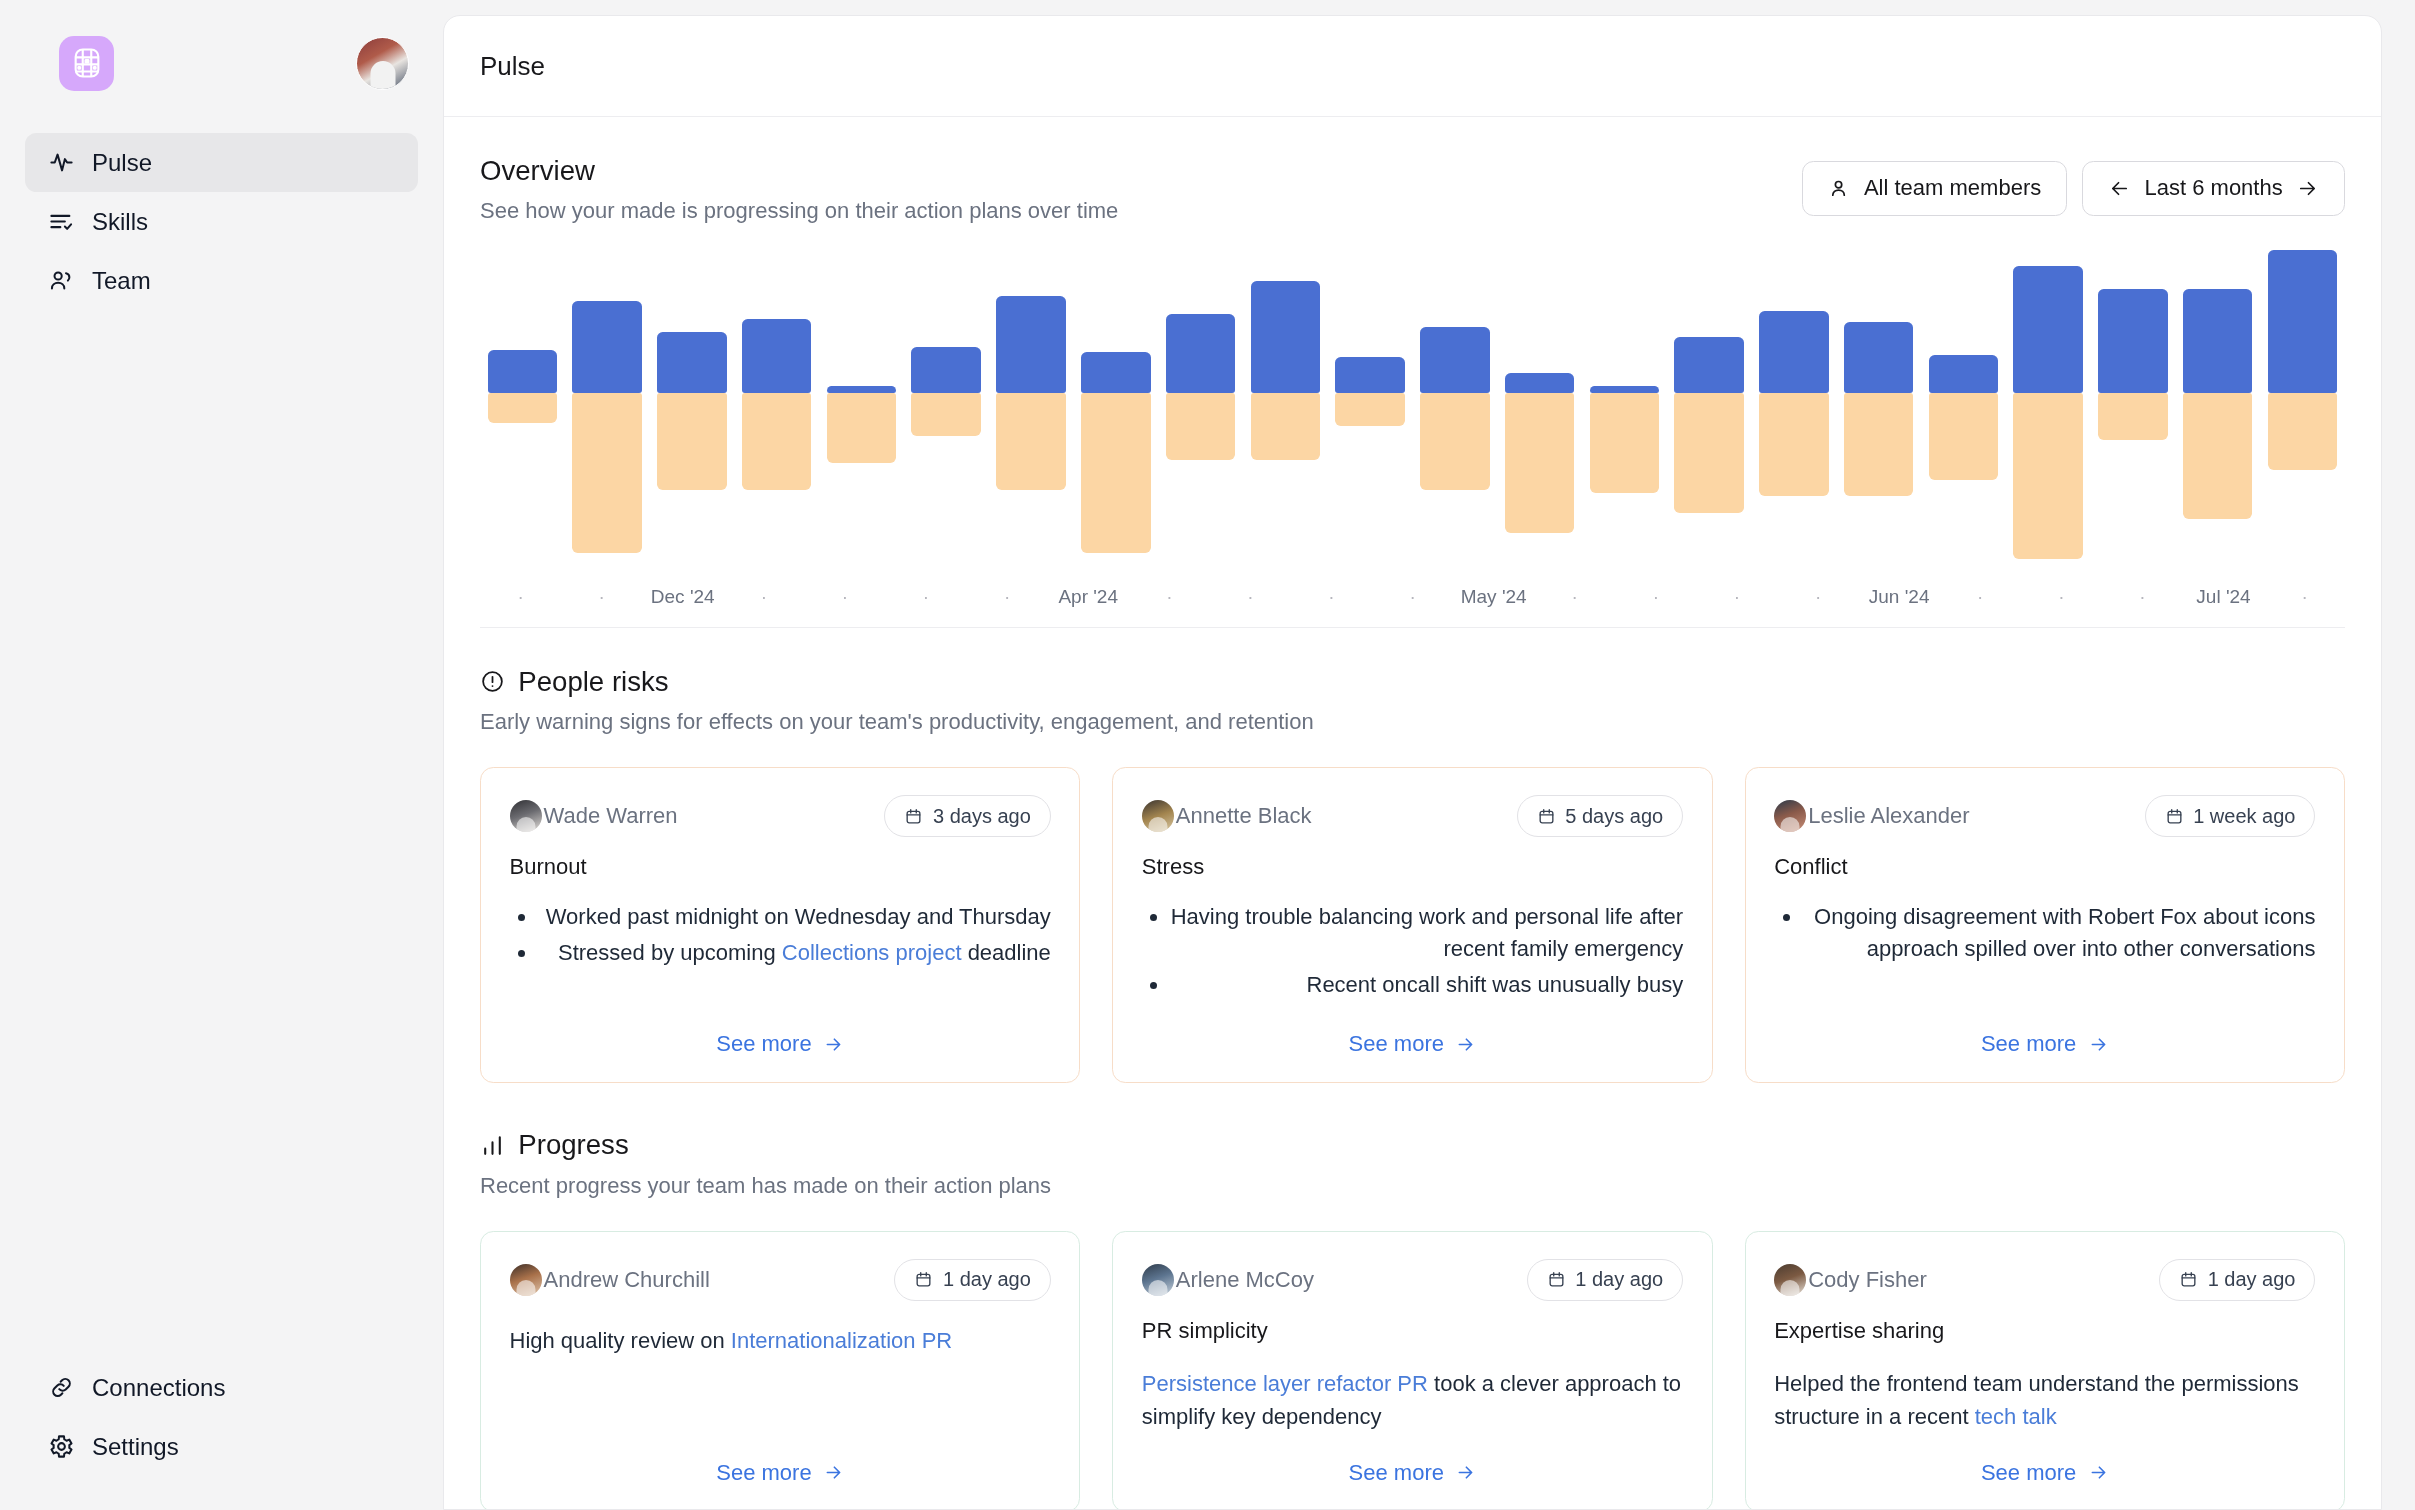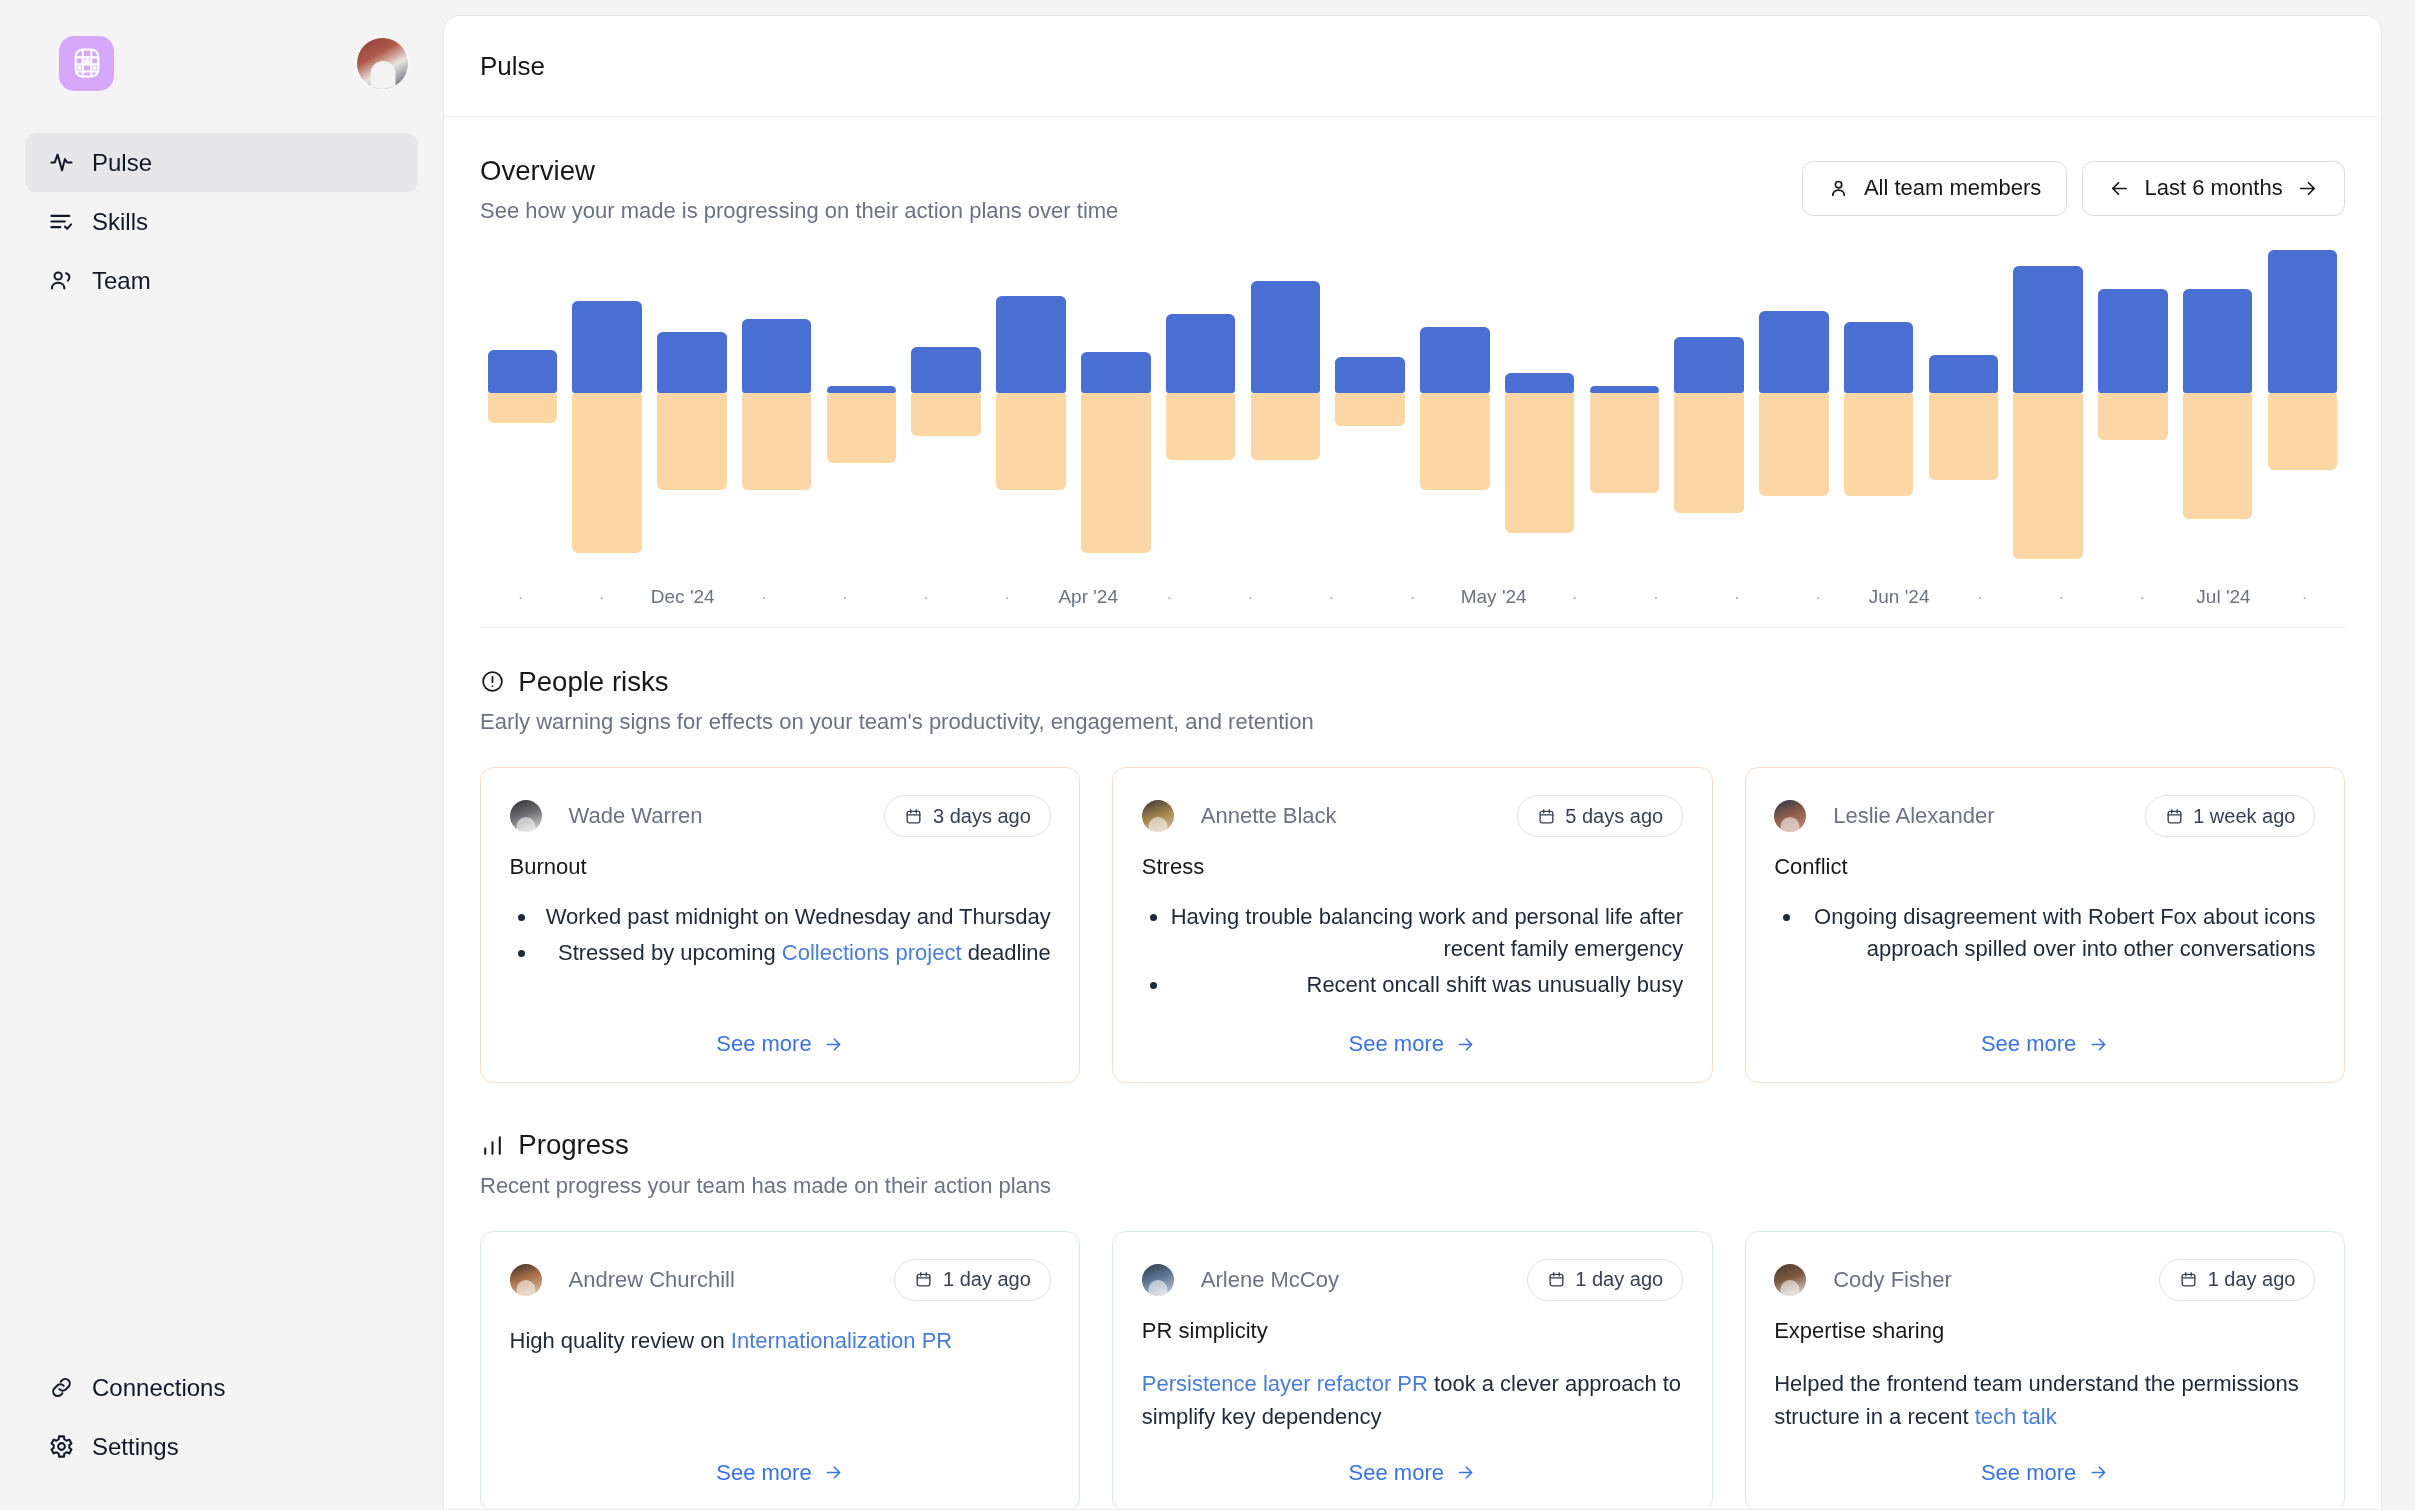--- a/index.html
+++ b/index.html
@@ -141,21 +141,21 @@
     gap: 32px; margin-top: 32px;
   }
   .card {
     background: #fff; border-radius: 13.3px;
     padding: 27px 28.5px 25px 28.5px;
     display: flex; flex-direction: column;
   }
   .card.risk { border: 1px solid #f7ddc8; }
   .card.prog { border: 1px solid #d8ece2; }
   .card-top { display: flex; align-items: center; justify-content: space-between; }
-  .who { display: flex; align-items: center; gap: 27px; }
+  .who { display: flex; align-items: center; gap: 2px; }
   .av {
     width: 32px; height: 32px; border-radius: 50%;
     flex: 0 0 32px; position: relative; overflow: hidden;
     background: #cbd5e1;
   }
   .av::after {
     content:""; position:absolute; left:50%; top:52%;
     transform:translateX(-50%);
     width:19px; height:21px; border-radius:9.5px 9.5px 3.8px 3.8px;
     background: rgba(255,255,255,0.55);

